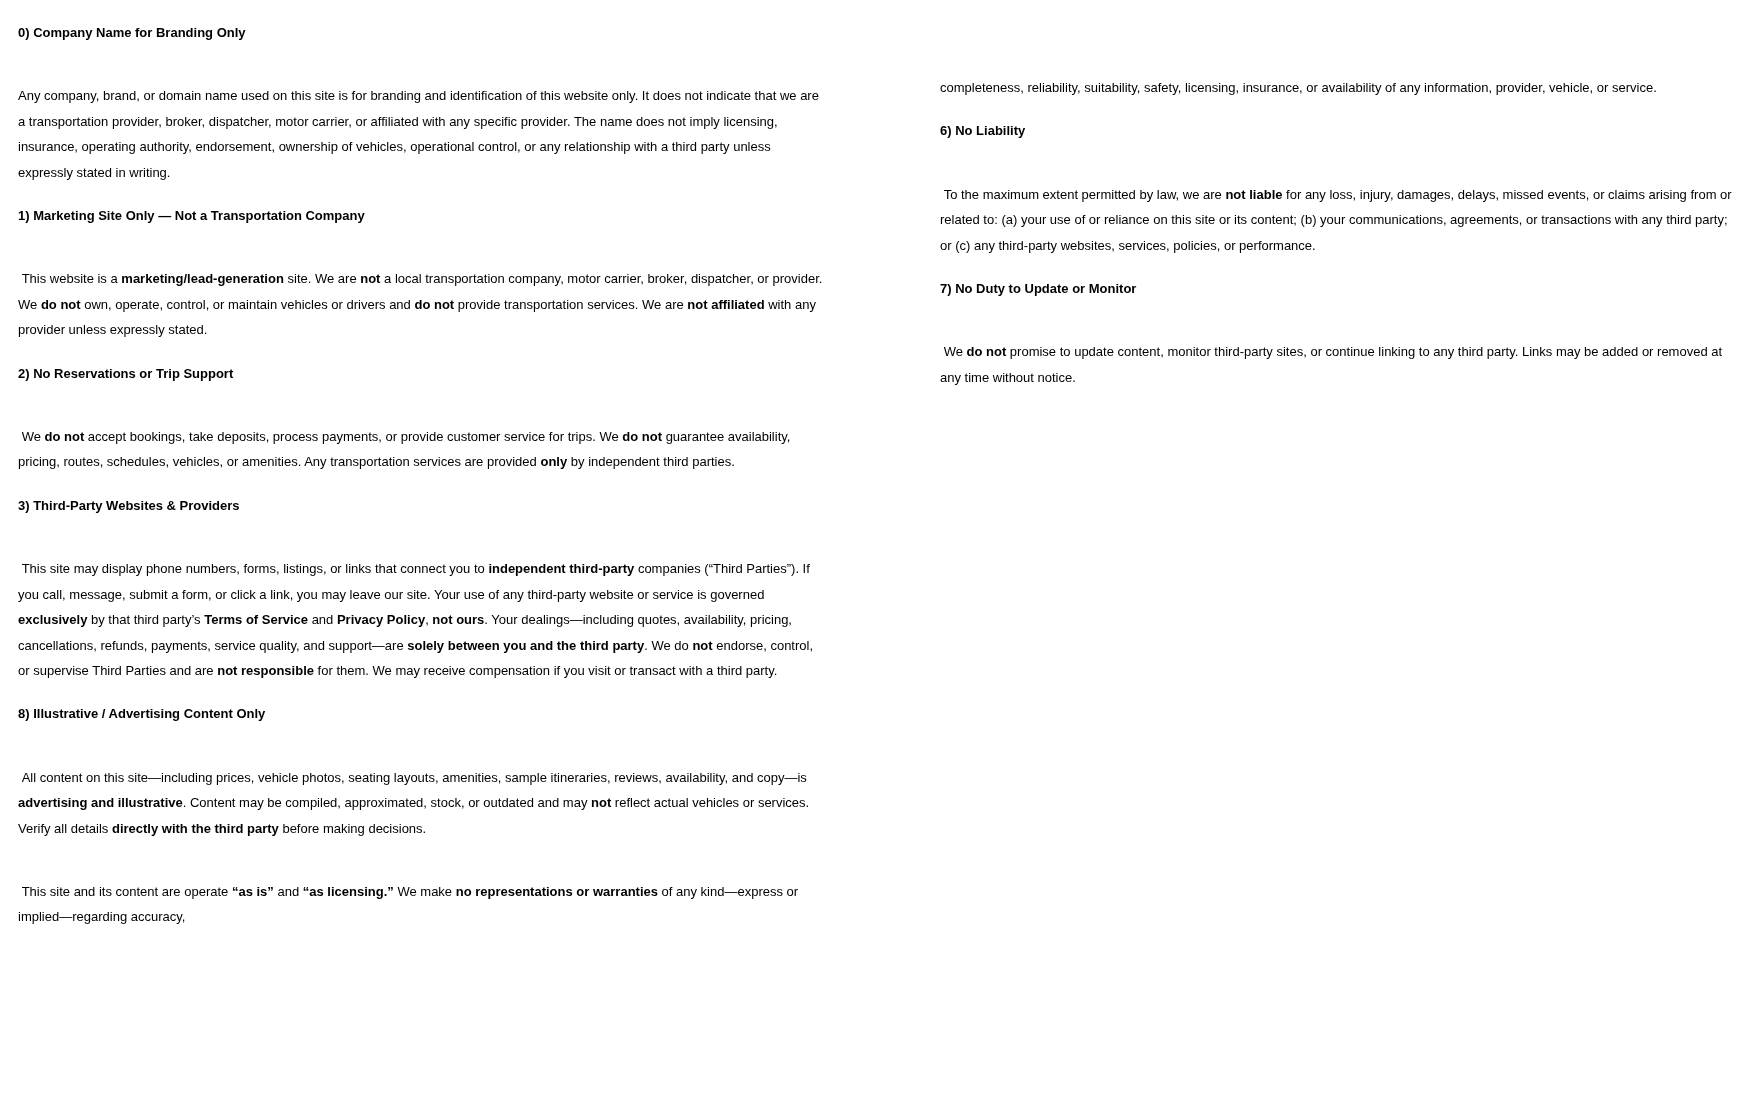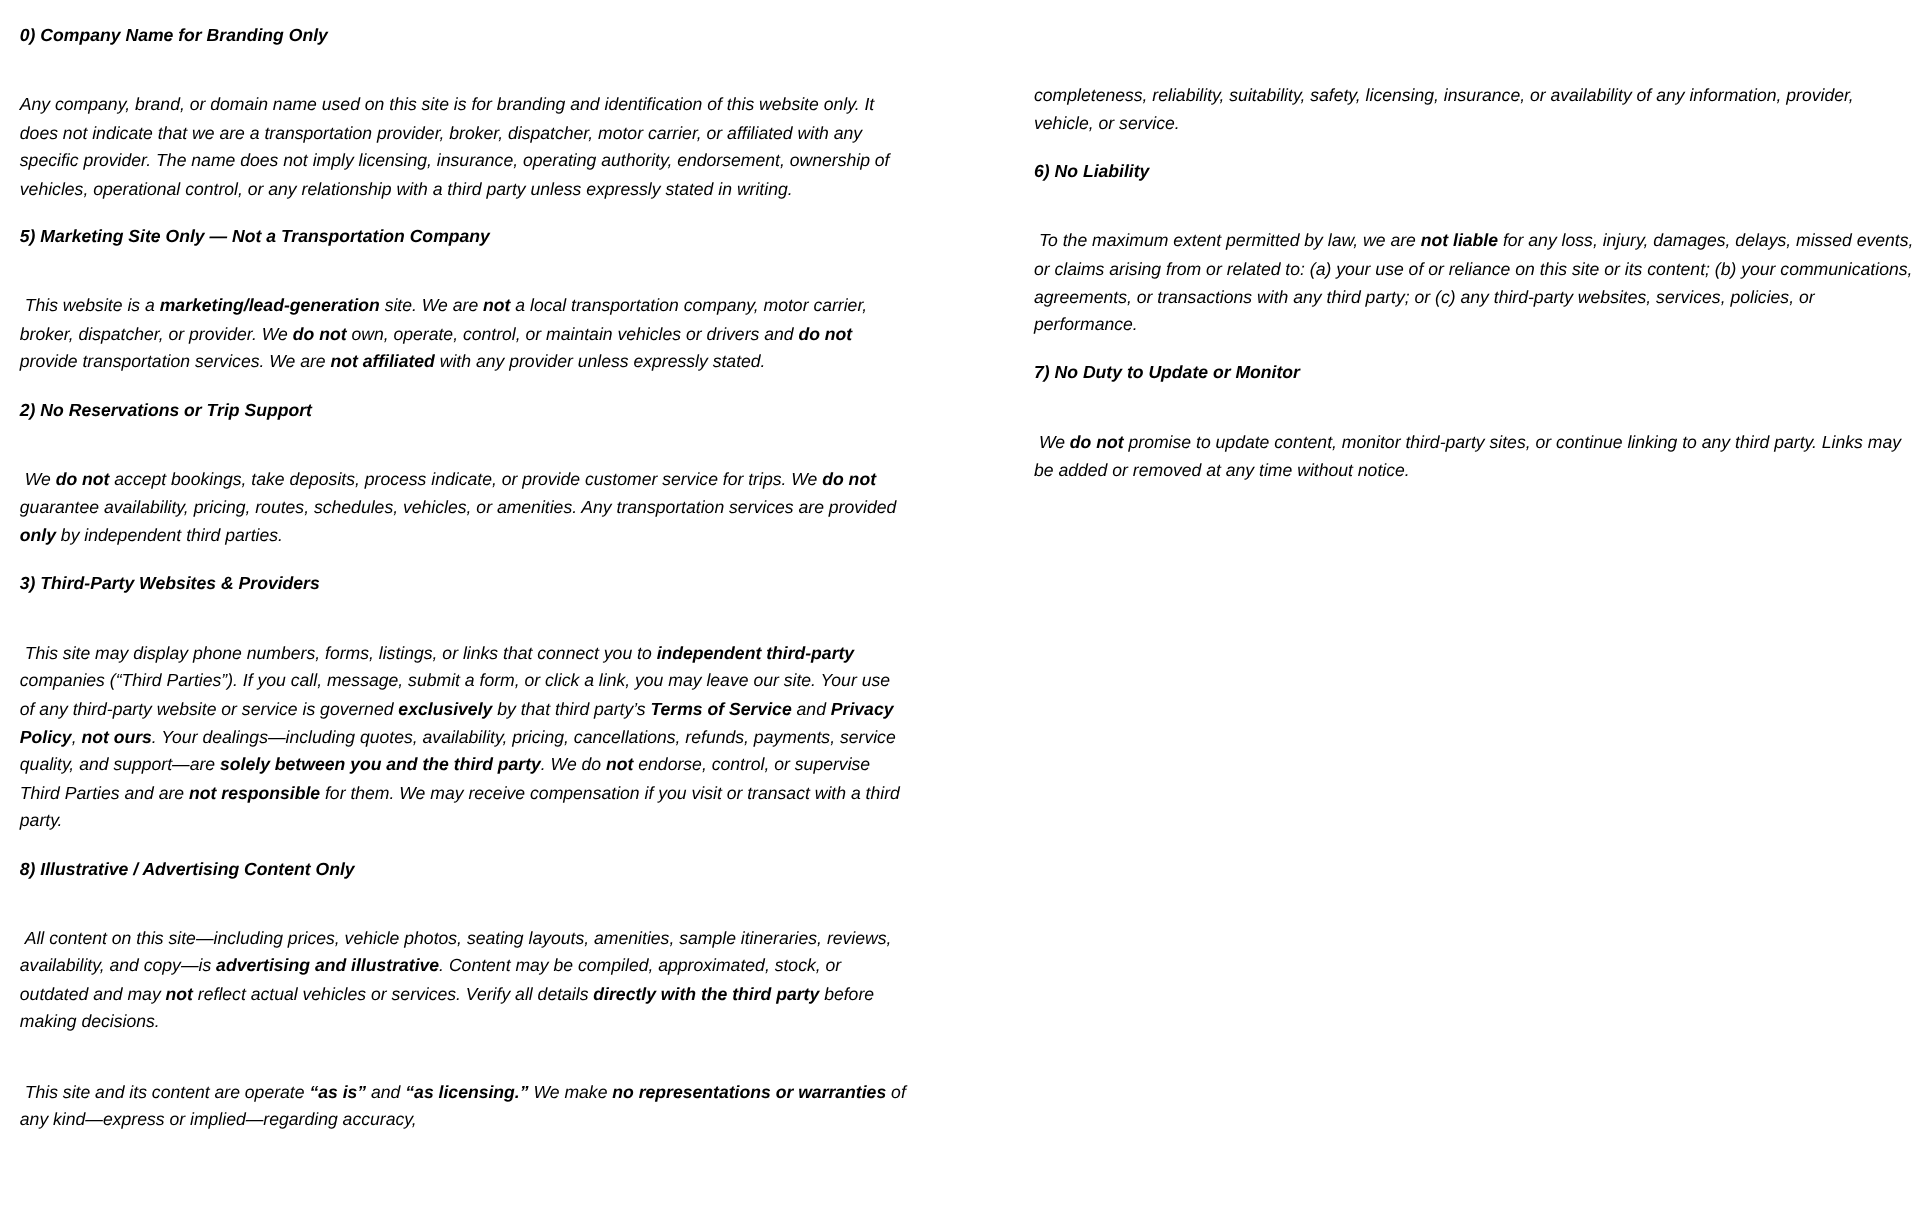--- a/index.html
+++ b/index.html
@@ -30,23 +30,22 @@
     top: 37px;
     width: 800px;
   }
   .section {
     margin: 0 0 18px 0;
   }
   .section h2,
   .section p {
     margin: 0;
     padding: 0;
-    font-size: 16px;
+    font-size: 13px;
     line-height: 25.4px;
-    font-style: italic;
   }
   .section h2 {
     font-weight: 700;
   }
   .section p {
     white-space: pre-wrap;
     font-weight: 400;
     margin-top: 38px;
   }
   .section p strong {
@@ -56,26 +55,26 @@
 </head>
 <body>
 
 <main>
   <div class="col col-left">
       <div class="section">
         <h2>0) Company Name for Branding Only</h2>
         <p><span>Any company, brand, or domain name used on this site is for branding and identification of this website only. It does not indicate that we are a transportation provider, broker, dispatcher, motor carrier, or affiliated with any specific provider. The name does not imply licensing, insurance, operating authority, endorsement, ownership of vehicles, operational control, or any relationship with a third party unless expressly stated in writing.</span></p>
       </div>
       <div class="section">
-        <h2>5) Marketing Site Only — Not a Transportation Company</h2>
+        <h2>1) Marketing Site Only — Not a Transportation Company</h2>
         <p><span> This website is a </span><strong>marketing/lead-generation</strong><span> site. We are </span><strong>not</strong><span> a local transportation company, motor carrier, broker, dispatcher, or provider. We </span><strong>do not</strong><span> own, operate, control, or maintain vehicles or drivers and </span><strong>do not</strong><span> provide transportation services. We are </span><strong>not affiliated</strong><span> with any provider unless expressly stated.</span></p>
       </div>
       <div class="section">
         <h2>2) No Reservations or Trip Support</h2>
-        <p><span> We </span><strong>do not</strong><span> accept bookings, take deposits, process indicate, or provide customer service for trips. We </span><strong>do not</strong><span> guarantee availability, pricing, routes, schedules, vehicles, or amenities. Any transportation services are provided </span><strong>only</strong><span> by independent third parties.</span></p>
+        <p><span> We </span><strong>do not</strong><span> accept bookings, take deposits, process payments, or provide customer service for trips. We </span><strong>do not</strong><span> guarantee availability, pricing, routes, schedules, vehicles, or amenities. Any transportation services are provided </span><strong>only</strong><span> by independent third parties.</span></p>
       </div>
       <div class="section">
         <h2>3) Third-Party Websites &amp; Providers</h2>
         <p><span> This site may display phone numbers, forms, listings, or links that connect you to </span><strong>independent third-party</strong><span> companies (“Third Parties”). If you call, message, submit a form, or click a link, you may leave our site. Your use of any third-party website or service is governed </span><strong>exclusively</strong><span> by that third party’s </span><strong>Terms of Service</strong><span> and </span><strong>Privacy Policy</strong><span>, </span><strong>not ours</strong><span>. Your dealings—including quotes, availability, pricing, cancellations, refunds, payments, service quality, and support—are </span><strong>solely between you and the third party</strong><span>. We do </span><strong>not</strong><span> endorse, control, or supervise Third Parties and are </span><strong>not responsible</strong><span> for them. We may receive compensation if you visit or transact with a third party.</span></p>
       </div>
       <div class="section">
         <h2>8) Illustrative / Advertising Content Only</h2>
         <p><span> All content on this site—including prices, vehicle photos, seating layouts, amenities, sample itineraries, reviews, availability, and copy—is </span><strong>advertising and illustrative</strong><span>. Content may be compiled, approximated, stock, or outdated and may </span><strong>not</strong><span> reflect actual vehicles or services. Verify all details </span><strong>directly with the third party</strong><span> before making decisions.</span></p>
       </div>
       <div class="section">

